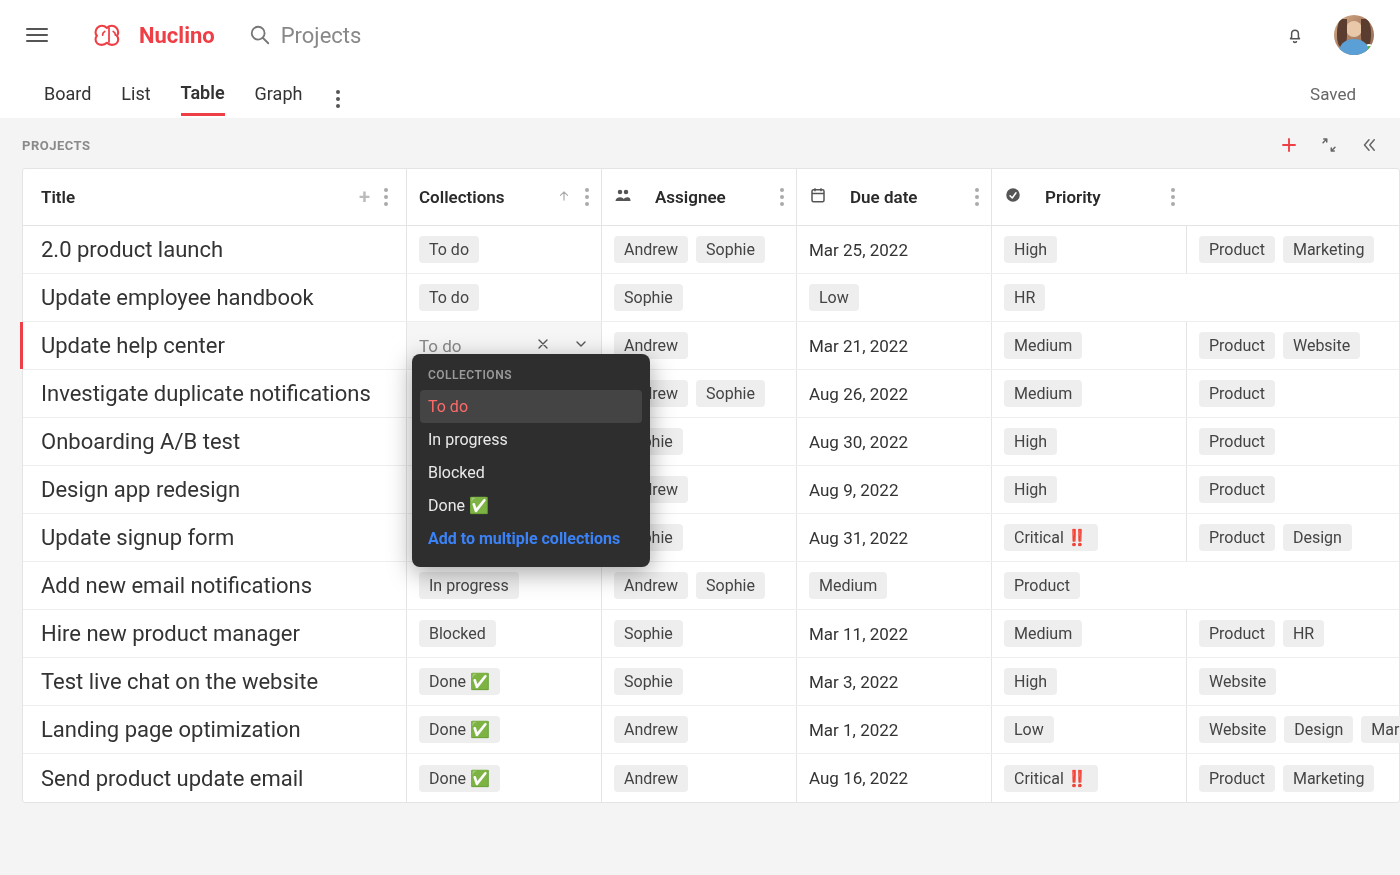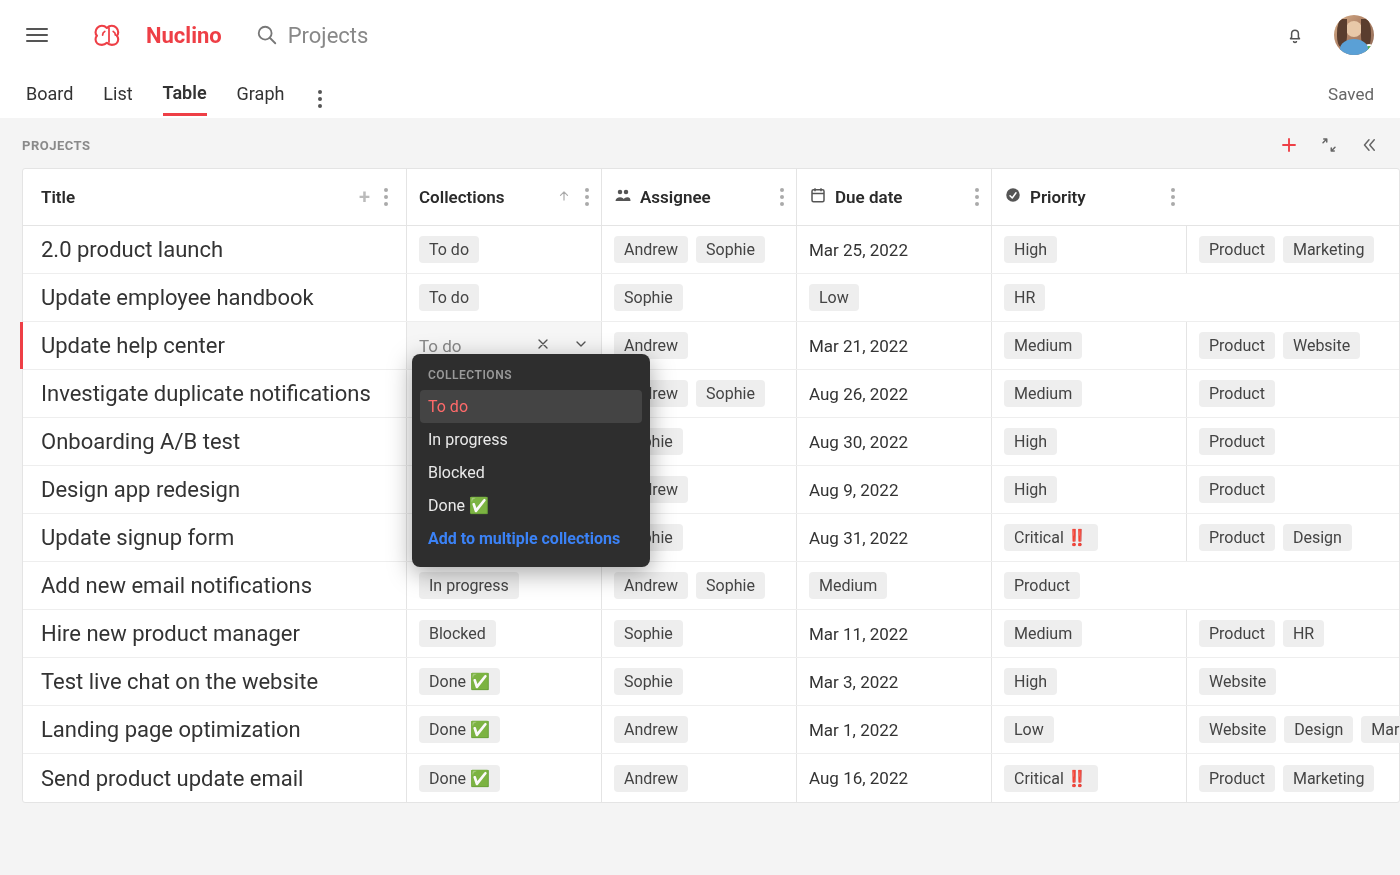--- a/index.html
+++ b/index.html
@@ -18,21 +18,21 @@
     height: 70px;
     padding: 0 26px;
   }
   .hamburger {
     width: 22px; height: 22px;
     display: flex; flex-direction: column; justify-content: center; gap: 4px;
     cursor: pointer;
   }
   .hamburger span { display:block; height:2px; background:#555; border-radius:2px; }
   .logo {
-    display:flex; align-items:center; gap:20px;
+    display:flex; align-items:center; gap:13px;
     margin-left: 44px;
     color:#ee3f46; font-weight:700; font-size:22px;
   }
   .logo svg { width:34px; height:26px; }
   .search-wrap { display:flex; align-items:center; margin-left:34px; color:#8f8f8f; gap:10px; }
   .search-wrap svg { width:22px; height:22px; stroke:#777; fill:none; }
   .search-text { font-size:22px; color:#888; }
   .top-right { margin-left:auto; display:flex; align-items:center; gap:30px; }
   .bell svg { width:22px; height:22px; stroke:#555; fill:none; }
   .avatar {
@@ -50,21 +50,21 @@
     background:#5aa0d6;
   }
   .avatar .hair-l{position:absolute;left:3px;top:4px;width:10px;height:28px;background:#5a3d2e;border-radius:50% 0 40% 40%;}
   .avatar .hair-r{position:absolute;right:3px;top:4px;width:10px;height:28px;background:#5a3d2e;border-radius:0 50% 40% 40%;}
   .presence {
     position:absolute; right:-1px; bottom:-1px; width:12px; height:12px;
     border-radius:50%; background:#4caf50; border:2px solid #fff;
   }
   
   .viewbar {
-    display:flex; align-items:center; height:48px; padding:0 26px;
+    display:flex; align-items:center; height:48px; padding:0 44px;
     border-bottom:1px solid transparent;
   }
   .viewtab { font-size:18px; color:#333; padding:10px 0; margin-right:30px; cursor:pointer; }
   .viewtab.active { font-weight:600; border-bottom:3px solid #ee3f46; }
   .viewmore { cursor:pointer; color:#555; margin-left:4px; }
   .dots-v { display:inline-flex; flex-direction:column; gap:3px; }
   .dots-v i { width:4px; height:4px; border-radius:50%; background:#555; display:block; }
   .saved { margin-left:auto; color:#666; font-size:17px; }
   
   .content {
@@ -96,21 +96,21 @@
   .thead, .trow { display:flex; }
   .thead { border-bottom:1px solid #e4e4e4; }
   .th, .td { border-right:1px solid #e4e4e4; display:flex; align-items:center; }
   .th:last-child, .td:last-child { border-right:none; }
   .col-title { width:384px; padding:0 18px; }
   .col-coll  { width:195px; padding:0 12px; }
   .col-assn  { width:195px; padding:0 12px; }
   .col-due   { width:195px; padding:0 12px; }
   .col-prio  { width:195px; padding:0 12px; }
   .col-tag   { flex:1; min-width:195px; padding:0 12px; }
-  .th { height:56px; font-weight:600; color:#2a2a2a; font-size:17px; gap:8px; }
+  .th { height:56px; font-weight:600; color:#2a2a2a; font-size:17px; gap:23px; }
   .th .hicon svg { width:18px; height:18px; }
   .th .th-actions { margin-left:auto; display:flex; align-items:center; gap:14px; color:#aaa; }
   .th .dots i { background:#aaa; }
   .arrow-up svg { width:14px; height:14px; stroke:#aaa; fill:none; }
   .plus-mini { font-size:20px; color:#bbb; line-height:1; }
   .trow { min-height:48px; border-bottom:1px solid #eee; }
   .trow:last-child { border-bottom:none; }
   .trow.editing { position:relative; }
   .trow.editing::before {
     content:""; position:absolute; left:-3px; top:0; bottom:0; width:3px; background:#ee3f46;

